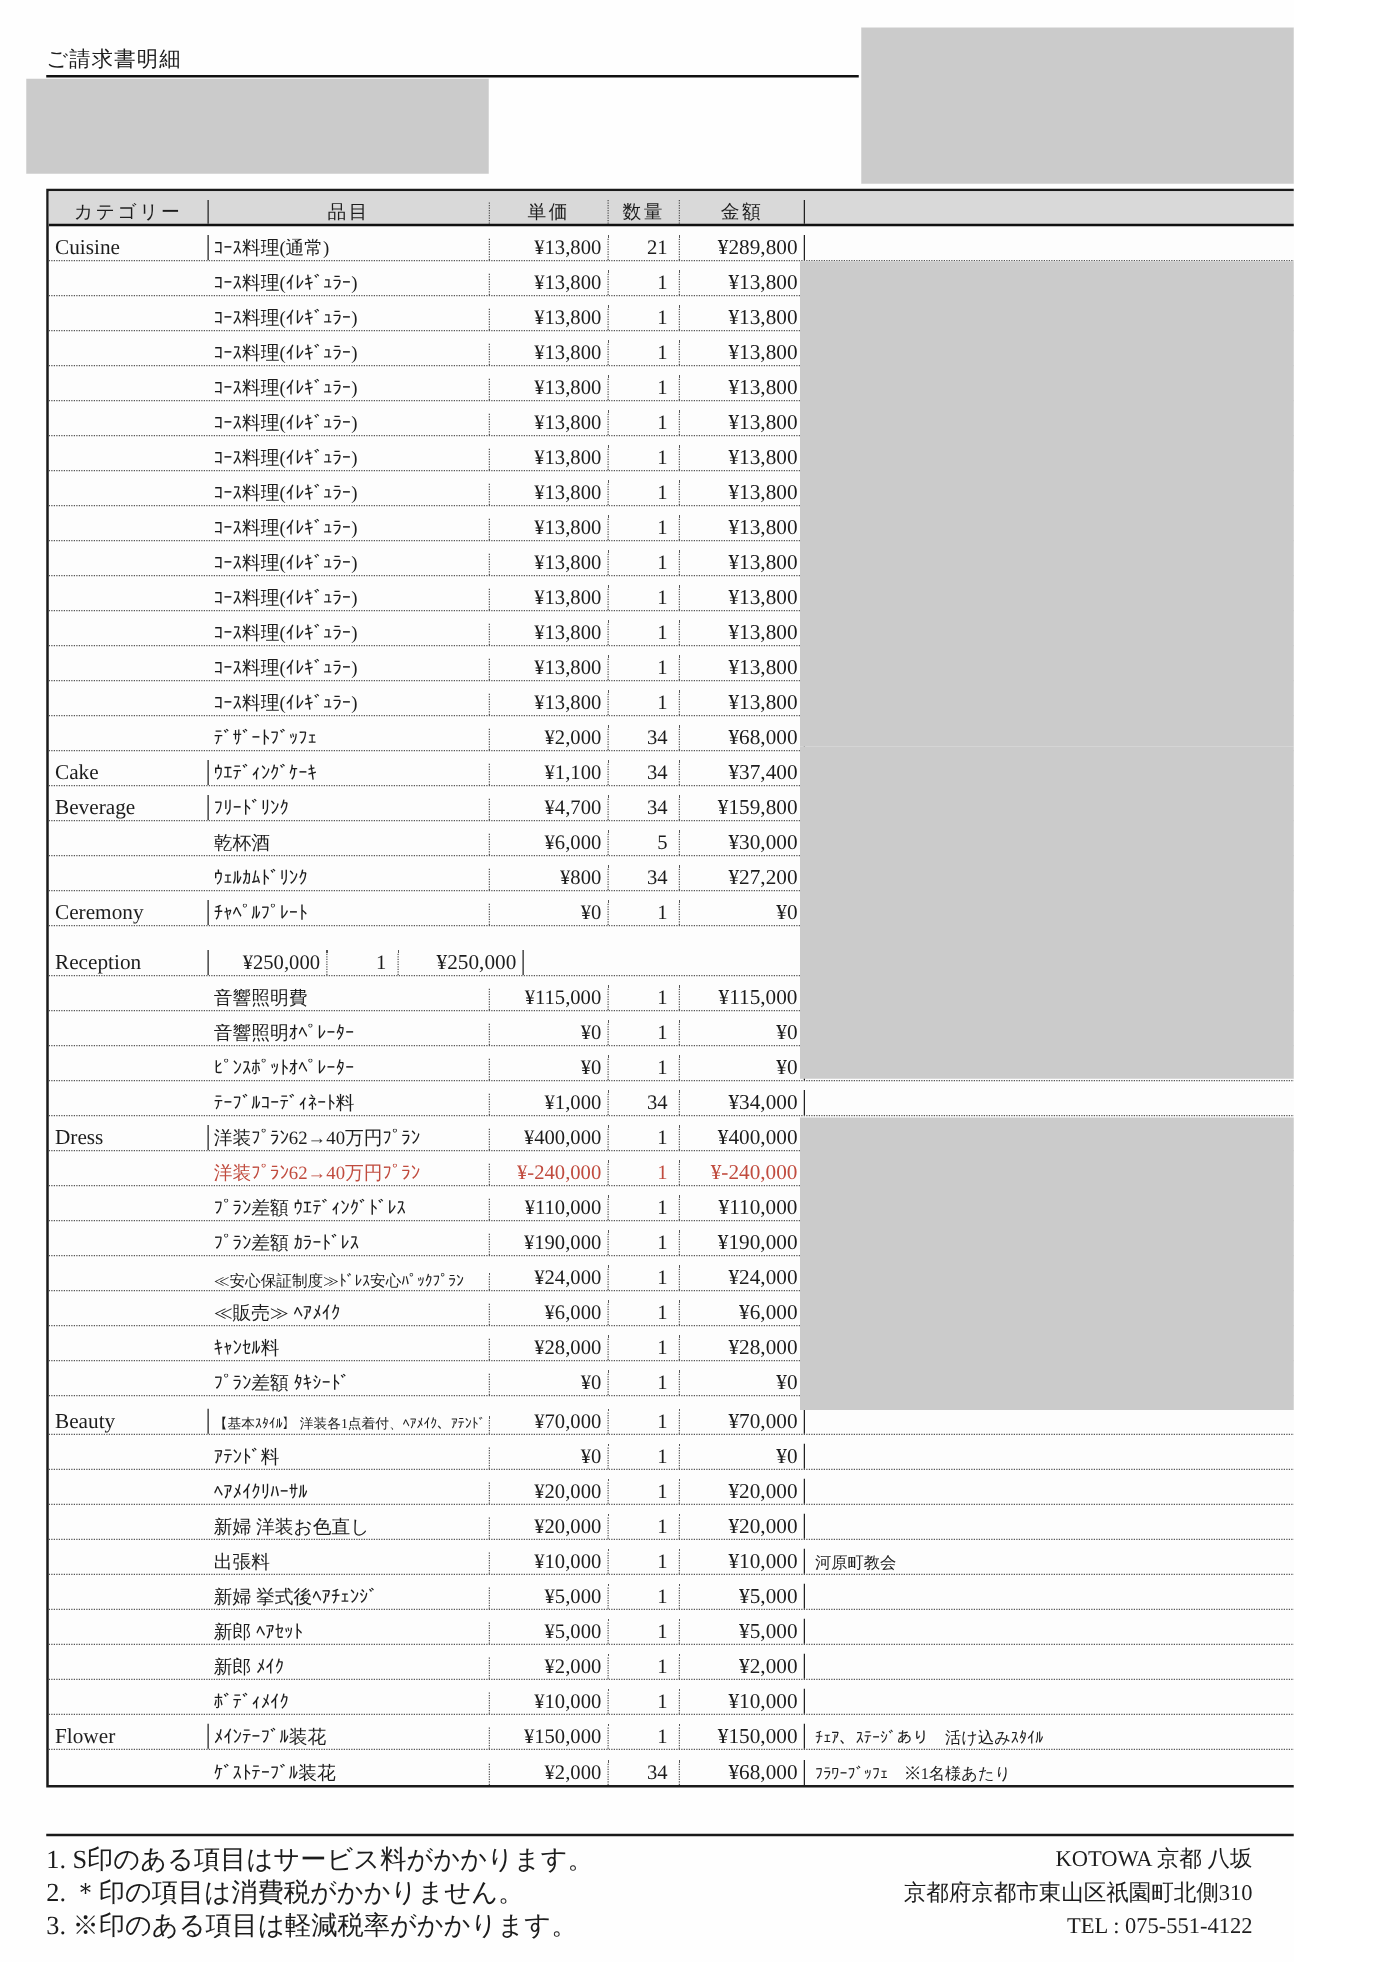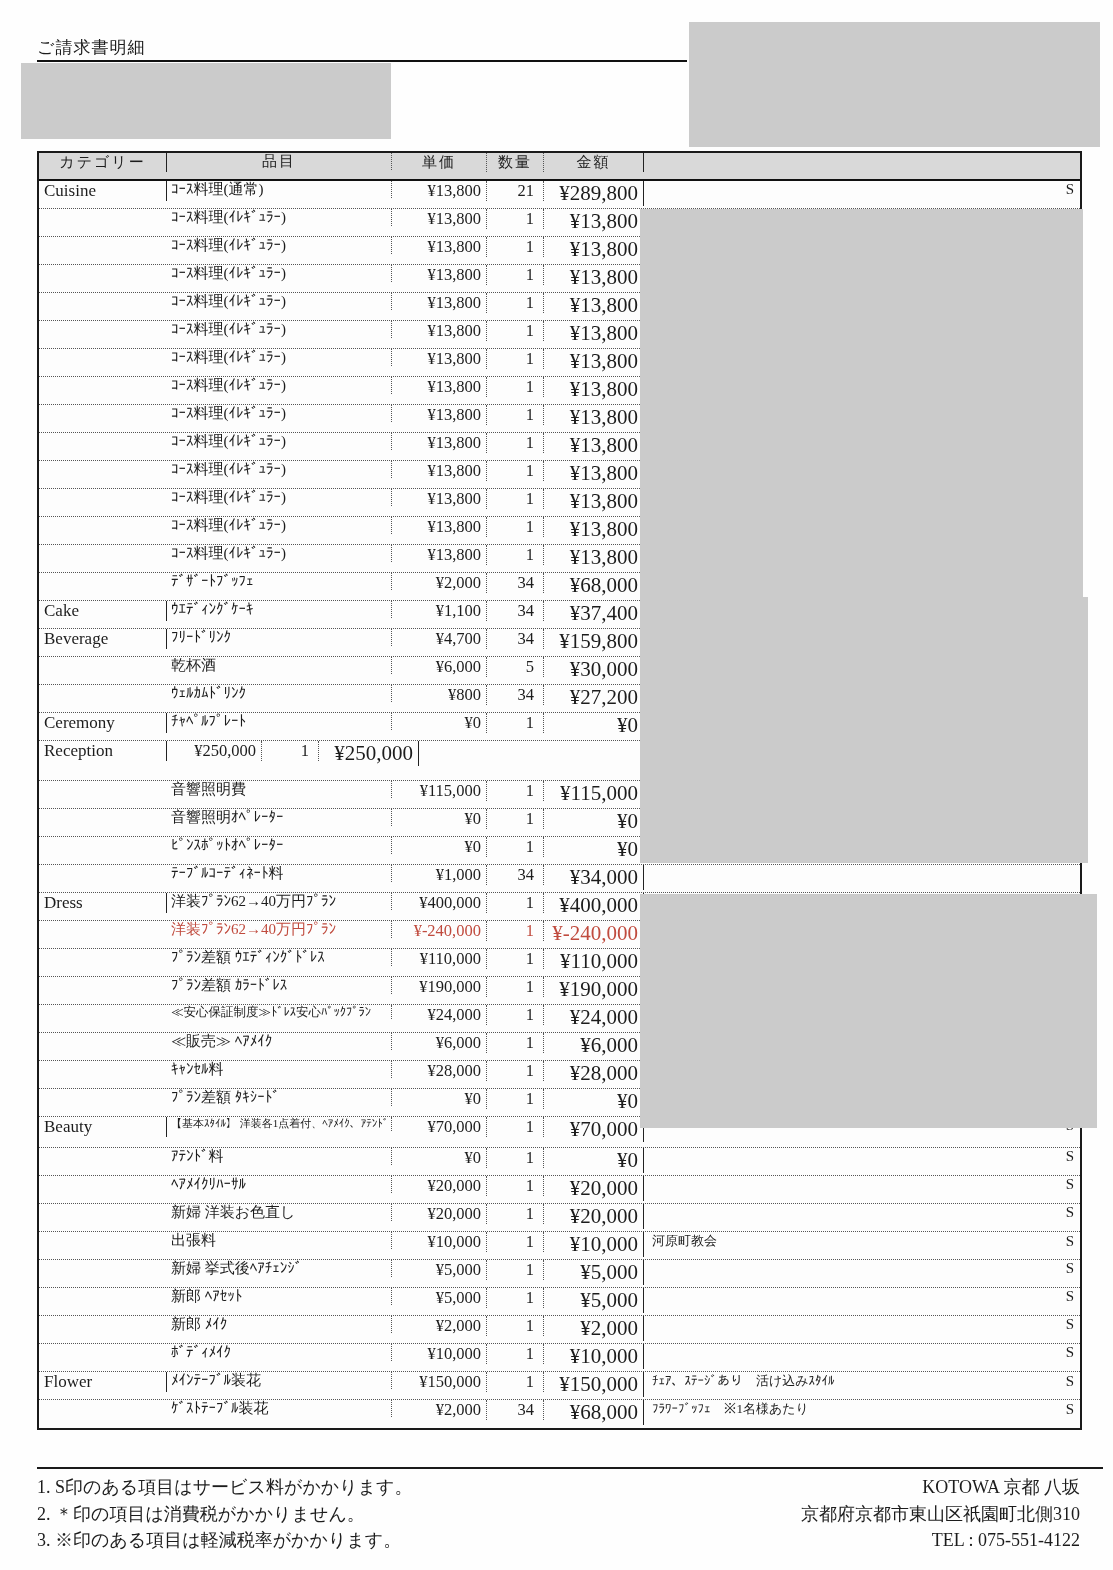--- a/index.html
+++ b/index.html
@@ -1,55 +1,55 @@
 <!DOCTYPE html>
 <html><head>
 <meta charset="utf-8">
 <style>
   html,body{margin:0;padding:0;background:#ffffff;}
   #page{
-    position:relative;width:1113px;height:1570px;background:#fefefe;
+    position:relative;width:1035px;height:1570px;background:#fefefe;
     font-family:"Liberation Serif","DejaVu Serif",serif;color:#1c1c1c;overflow:hidden;
   }
   .title{position:absolute;left:37px;top:36px;font-size:17px;letter-spacing:1px;}
   .title-rule{position:absolute;left:37px;top:60px;width:650px;height:2px;background:#111;}
   .redact{position:absolute;background:var(--redact,#cbcbcb);}
   .redact-left{left:21px;top:63px;width:370px;height:76px;}
   .redact-topright{left:689px;top:22px;width:411px;height:125px;}
   .redact-a{left:640px;top:209px;width:443px;height:388px;}
   .redact-b{left:640px;top:597px;width:448px;height:266px;}
   .redact-c{left:640px;top:894px;width:457px;height:234px;}
 
   .invoice-table{
     position:absolute;left:37px;top:151px;width:1041px;
     border:2px solid #1a1a1a;background:#fdfdfd;box-sizing:content-box;
   }
-  .tr{display:flex;box-sizing:border-box;height:28px;border-bottom:1px dotted #555;align-items:flex-start;}
+  .tr{display:flex;box-sizing:border-box;height:28px;border-bottom:1px dotted #555;align-items:flex-end;}
   .tbody .tr:last-child{border-bottom:none;}
   .thead .tr{height:28px;background:var(--headbg,#d9d9d9);border-bottom:2px solid #111;}
   .td{box-sizing:border-box;display:flex;align-items:center;overflow:hidden;}
   .cat {width:128px;border-right:1px solid #222;padding-left:5px;font-size:17px;}
   .item{width:225px;border-right:1px dotted #555;padding-left:4px;font-size:15px;line-height:1.15;}
   .price{width:95px;border-right:1px dotted #555;justify-content:flex-end;padding-right:5px;font-size:16.5px;}
   .qty {width:57px;border-right:1px dotted #555;justify-content:flex-end;padding-right:9px;font-size:16.5px;}
-  .amt {width:100px;border-right:1px solid #222;justify-content:flex-end;padding-right:5px;font-size:21px;}
+  .amt {width:100px;border-right:1px solid #222;justify-content:flex-end;padding-right:5px;font-size:17px;}
   .rem {flex:1;justify-content:space-between;padding:0 6px 0 8px;}
   .thead .td{justify-content:center;padding:0;font-size:15px;letter-spacing:2px;}
   .note{font-size:13px;white-space:pre;}
   .smark{margin-left:auto;font-size:15px;}
   .item span{display:block;width:100%;}
   .tr.wrap2{height:40px;}
   .tr.wrap2 .item{font-size:13.5px;}
   .tr.wrap2s{height:31px;}
   .tr.wrap2s .item{font-size:11px;line-height:1.25;}
   .tr.small .item{font-size:12.5px;}
   .tr.red .td{color:var(--negred,#c04b3e);}
 
   .footer-rule{position:absolute;left:37px;top:1467px;width:1066px;height:2px;background:#1a1a1a;}
-  .footnotes{position:absolute;left:37px;top:1474px;font-size:18px;line-height:26.5px;}
+  .footnotes{position:absolute;left:37px;top:1474px;font-size:21px;line-height:26.5px;}
   .vendor{position:absolute;right:33px;top:1474px;font-size:18px;line-height:26.5px;text-align:right;}
 </style>
 </head>
 <body>
 
 <div id="page" style="--negred: #c04b3e; --redact: #cbcbcb; --headbg: #d9d9d9;">
 
   <div class="title">ご請求書明細</div>
   <div class="title-rule"></div>
 

